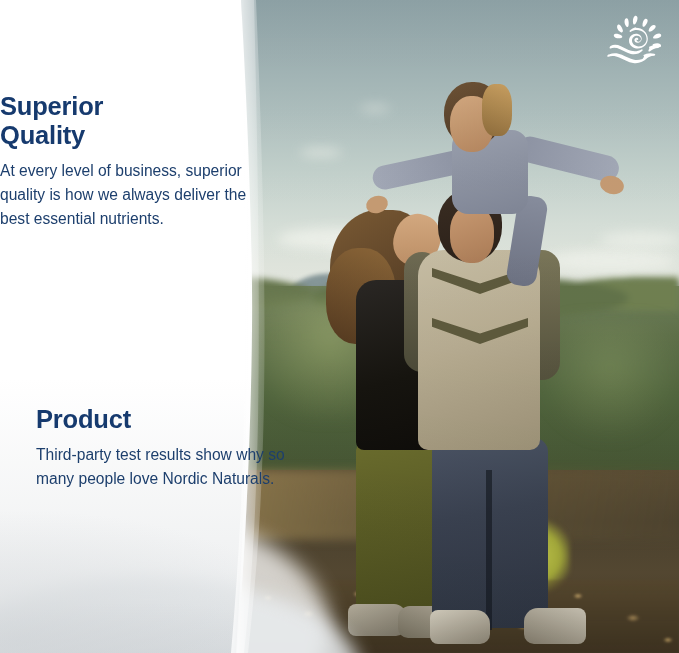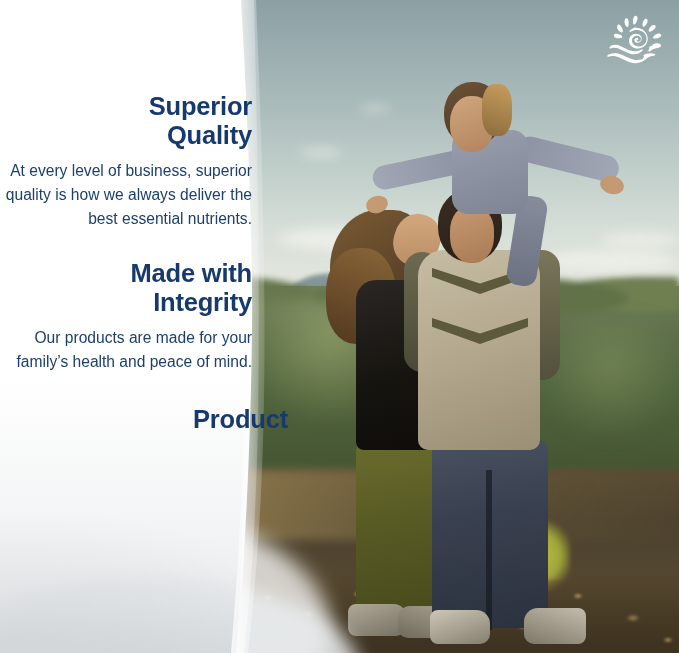--- a/index.html
+++ b/index.html
@@ -192,21 +192,21 @@
   .veil2{
     position:absolute;left:236px;top:0;width:30px;height:653px;
     background:linear-gradient(90deg,rgba(255,255,255,.55),rgba(255,255,255,.10));
     pointer-events:none;
     clip-path:path("M4,0 L18,0 C22,160 24,300 22,420 C20,520 15,590 8,653 L0,653 C6,560 10,470 11,360 C12,230 9,110 4,0 Z");
   }
 
   
   .content{
     position:absolute;left:0;top:0;width:252px;height:653px;
-    text-align:right;
+    text-align:left;
     color:#17396b;
   }
   .block{position:absolute;left:0;width:252px;}
   .block h2{
     margin:0 0 9px 0;
     font-size:25.5px;
     line-height:29px;
     font-weight:bold;
     letter-spacing:-.2px;
     color:#163a6e;
@@ -293,27 +293,24 @@
   <div class="veil"></div>
   <div class="veil2"></div>
 
   <div class="content">
 
     <div class="block b1">
       <h2><span>Superior</span><br><span>Quality</span></h2>
       <p>At every level of business, superior quality is how we always deliver the best essential nutrients.</p>
     </div>
 
-    <div class="block b2">
-      <h2><span>Made with</span><br><span>Integrity</span></h2>
-      <p>Our products are made for your family’s health and peace of mind.</p>
-    </div>
 
     <div class="block b3">
       <h2><span>Product</span><br></h2>
+      <p>Third-party test results show why so many people love Nordic Naturals.</p>
     </div>
 
   </div>
 
   <div class="logo">
     <svg viewBox="0 0 62 54" width="62" height="54">
       <g fill="#ffffff">
 
         <path d="M30.5 2.2c1.6-1.0 3.1.2 3.0 2.0-.1 1.9-.9 4.1-2.0 5.6-.9 1.2-2.1.9-2.4-.5-.4-2.1-.3-5.7 1.4-7.1z"></path>
         <path d="M21.0 5.2c1.0-1.5 2.7-1.2 3.2.5.6 1.8.7 4.2.3 6.0-.3 1.4-1.6 1.7-2.4.6-1.3-1.7-2.2-5.1-1.1-7.1z"></path>

